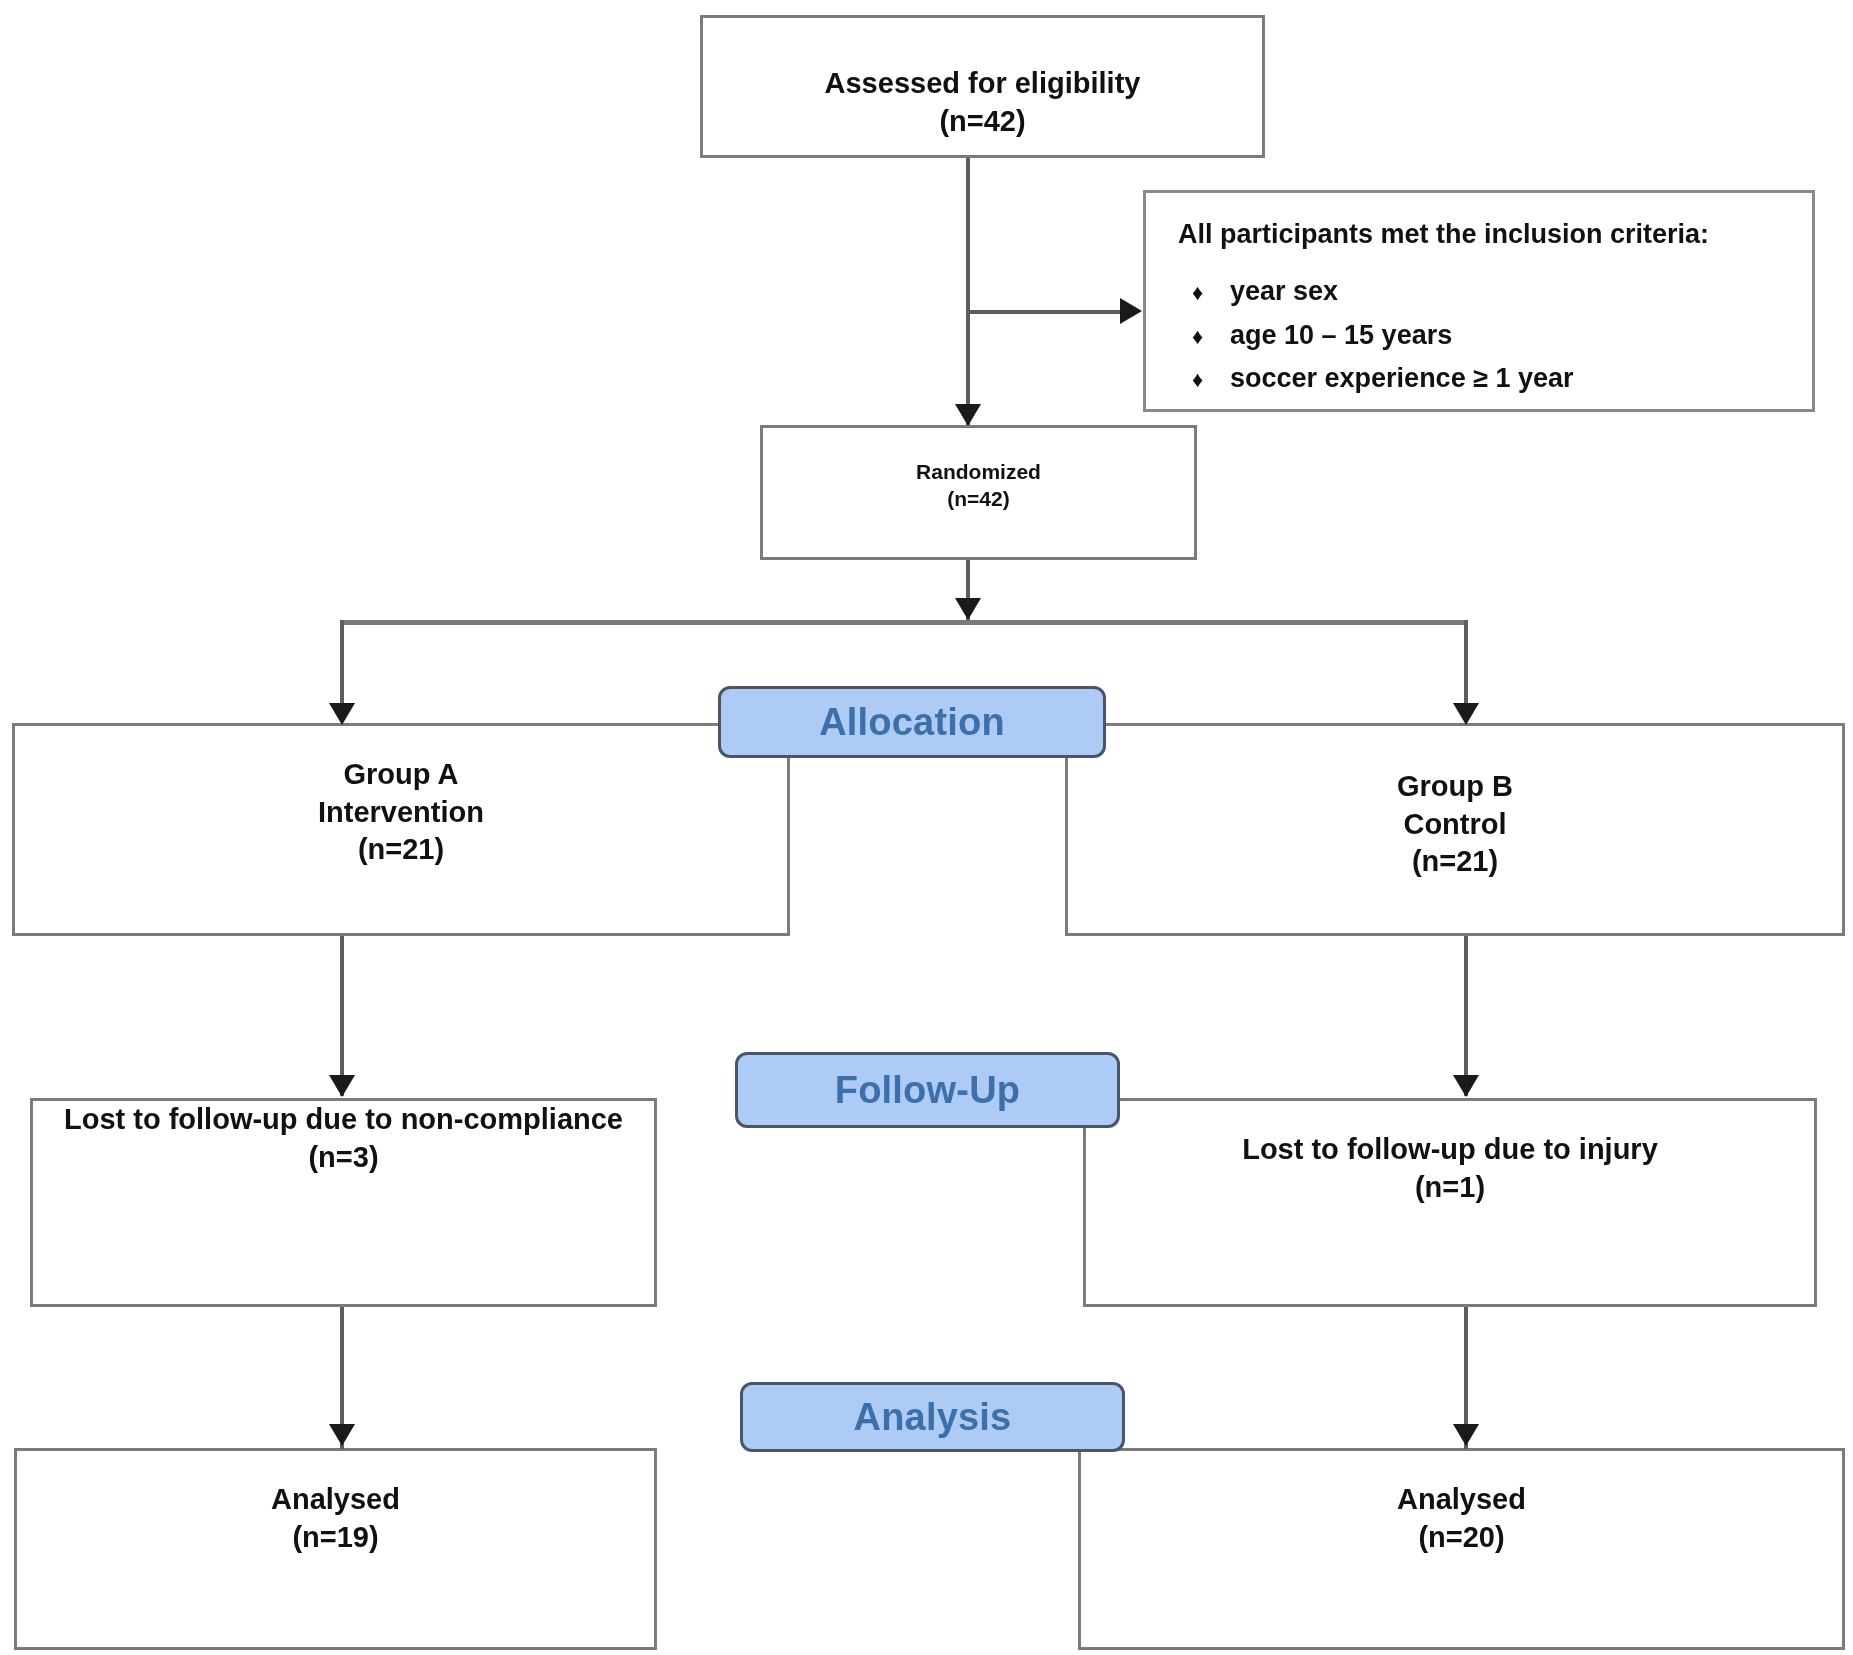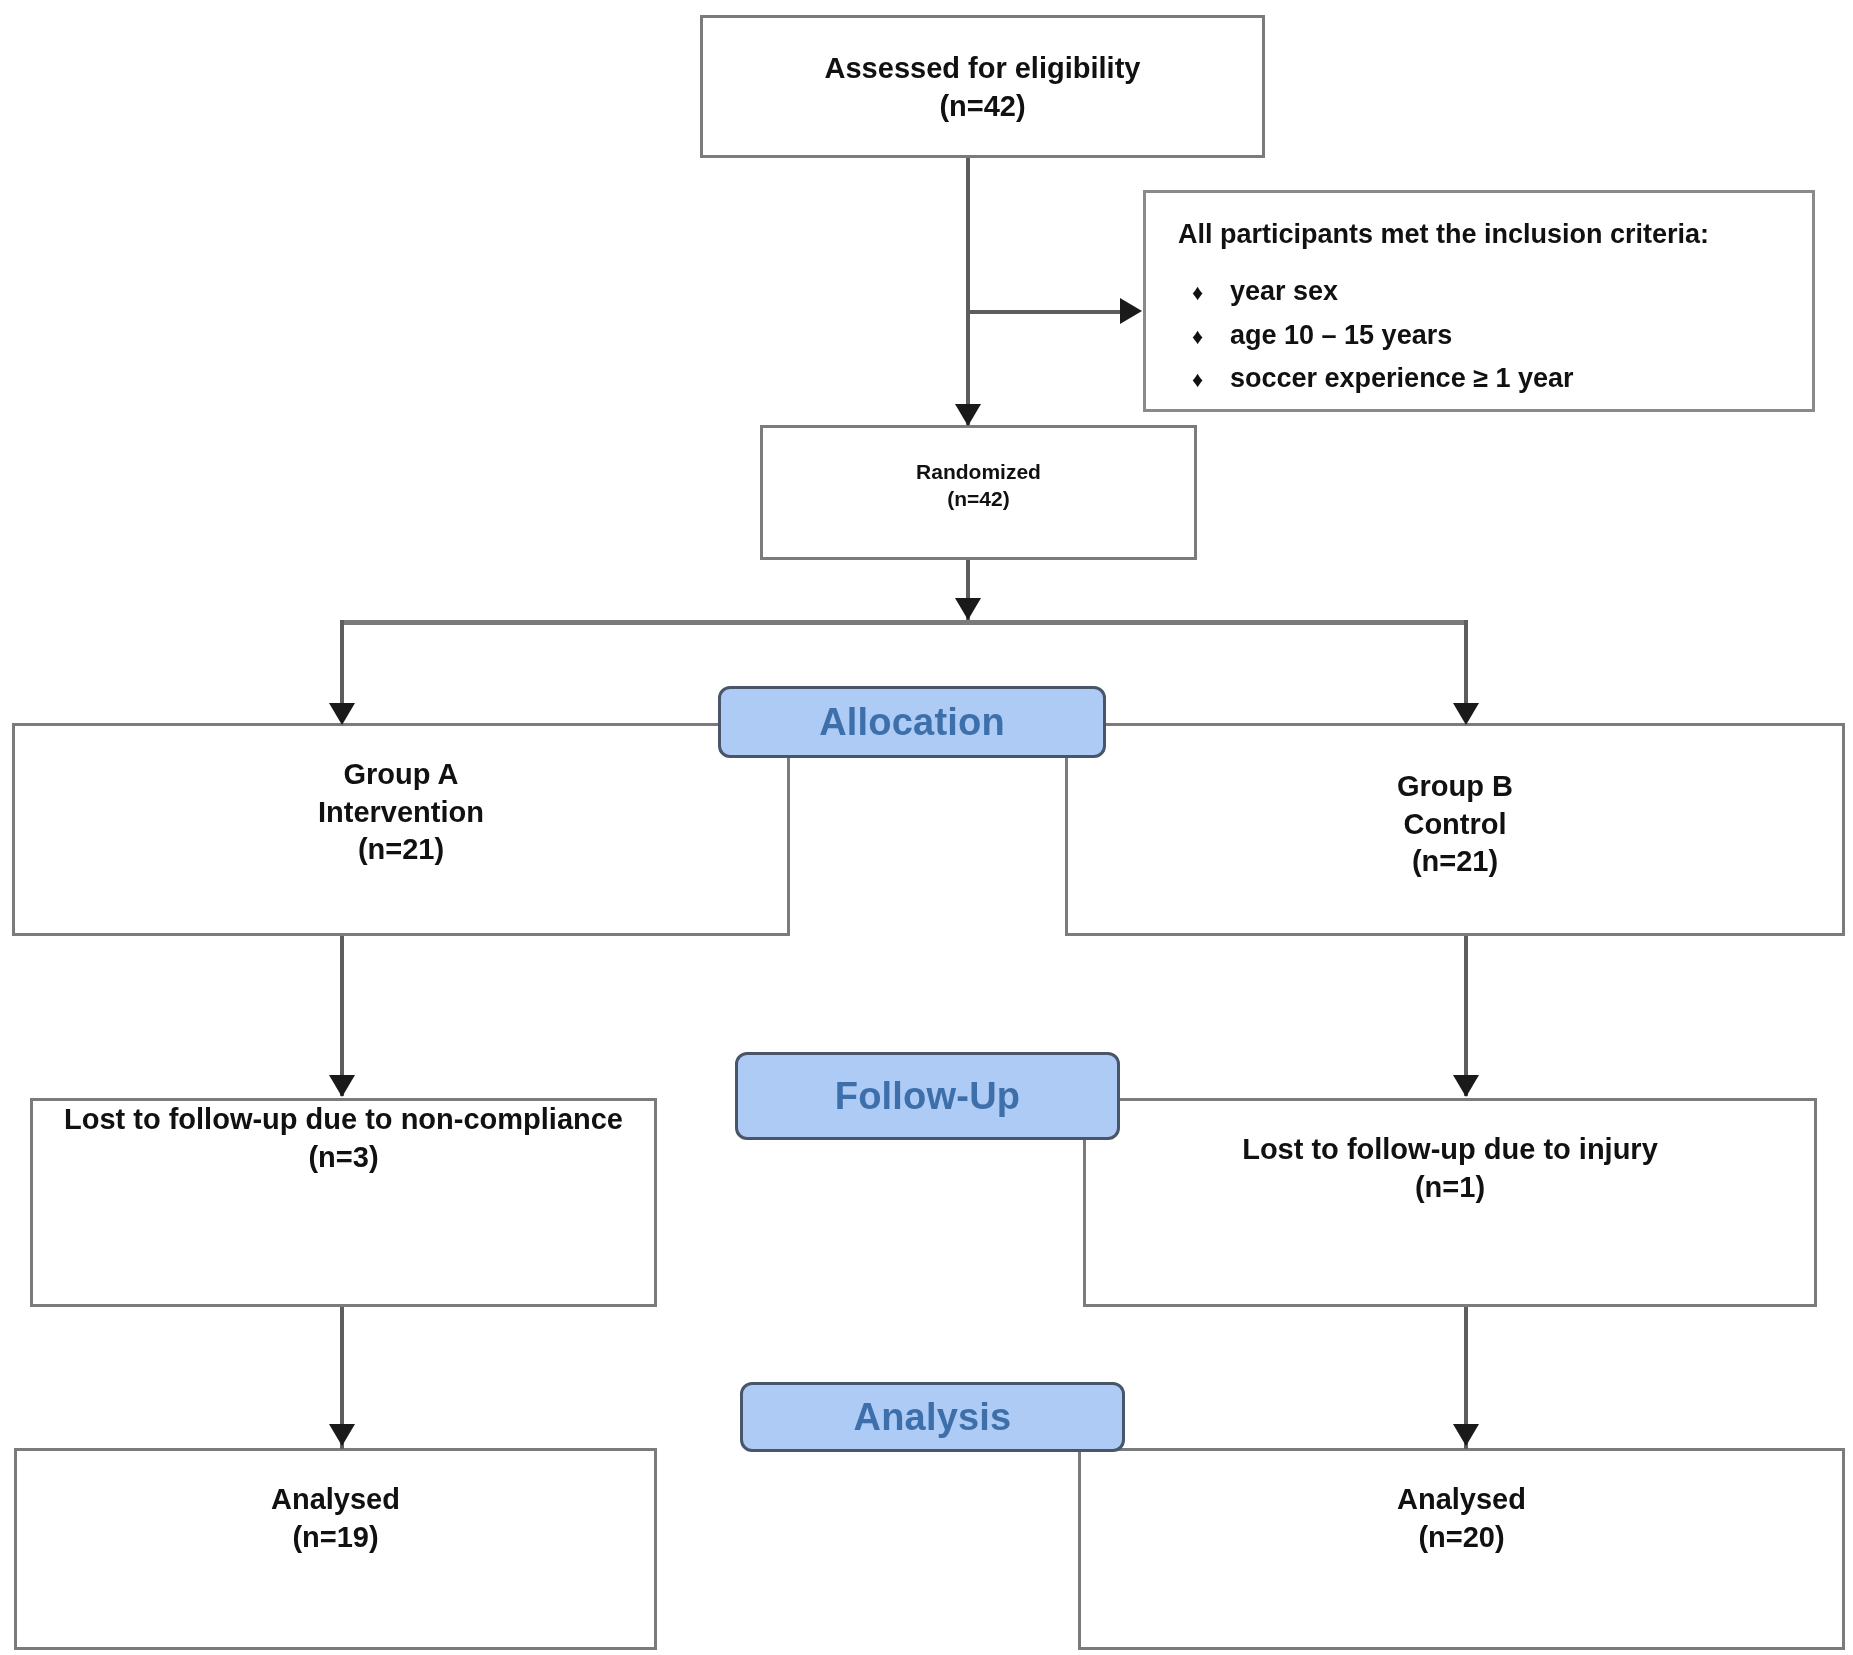--- a/index.html
+++ b/index.html
@@ -94,21 +94,21 @@
     border-left:22px solid #1a1a1a;
     z-index:6;
   }
 </style>
 </head>
 <body>
 
 <div id="canvas">
 
 
-  <div class="box" style="left:700px;top:15px;width:565px;height:143px;font-size:29px;padding-top:32px;">
+  <div class="box" style="left:700px;top:15px;width:565px;height:143px;font-size:29px;padding-top:47px;">
     <span class="ln">Assessed for eligibility</span>
     <span class="ln">(n=42)</span>
   </div>
 
   <div class="vline" style="left:966px;top:158px;height:267px;"></div>
   <div class="arrow-down" style="left:955px;top:404px;"></div>
 
   <div class="hline" style="left:966px;top:310px;width:160px;"></div>
   <div class="arrow-right" style="left:1120px;top:298px;"></div>
 
@@ -170,21 +170,21 @@
   <div class="box" style="left:30px;top:1098px;width:627px;height:209px;font-size:29px;">
     <span class="ln">Lost to follow-up due to non-compliance</span>
     <span class="ln">(n=3)</span>
   </div>
 
   <div class="box" style="left:1083px;top:1098px;width:734px;height:209px;font-size:29px;padding-top:30px;">
     <span class="ln">Lost to follow-up due to injury</span>
     <span class="ln">(n=1)</span>
   </div>
 
-  <div class="badge" style="left:735px;top:1052px;width:385px;height:88px;font-size:38px;">
+  <div class="badge" style="left:735px;top:1052px;width:385px;height:76px;font-size:38px;">
     <span>Follow-Up</span>
   </div>
 
   <div class="vline" style="left:340px;top:1307px;height:142px;"></div>
   <div class="arrow-down" style="left:329px;top:1424px;"></div>
 
   <div class="vline" style="left:1464px;top:1307px;height:142px;"></div>
   <div class="arrow-down" style="left:1453px;top:1424px;"></div>
 
   <div class="box" style="left:14px;top:1448px;width:643px;height:202px;font-size:29px;padding-top:30px;">

